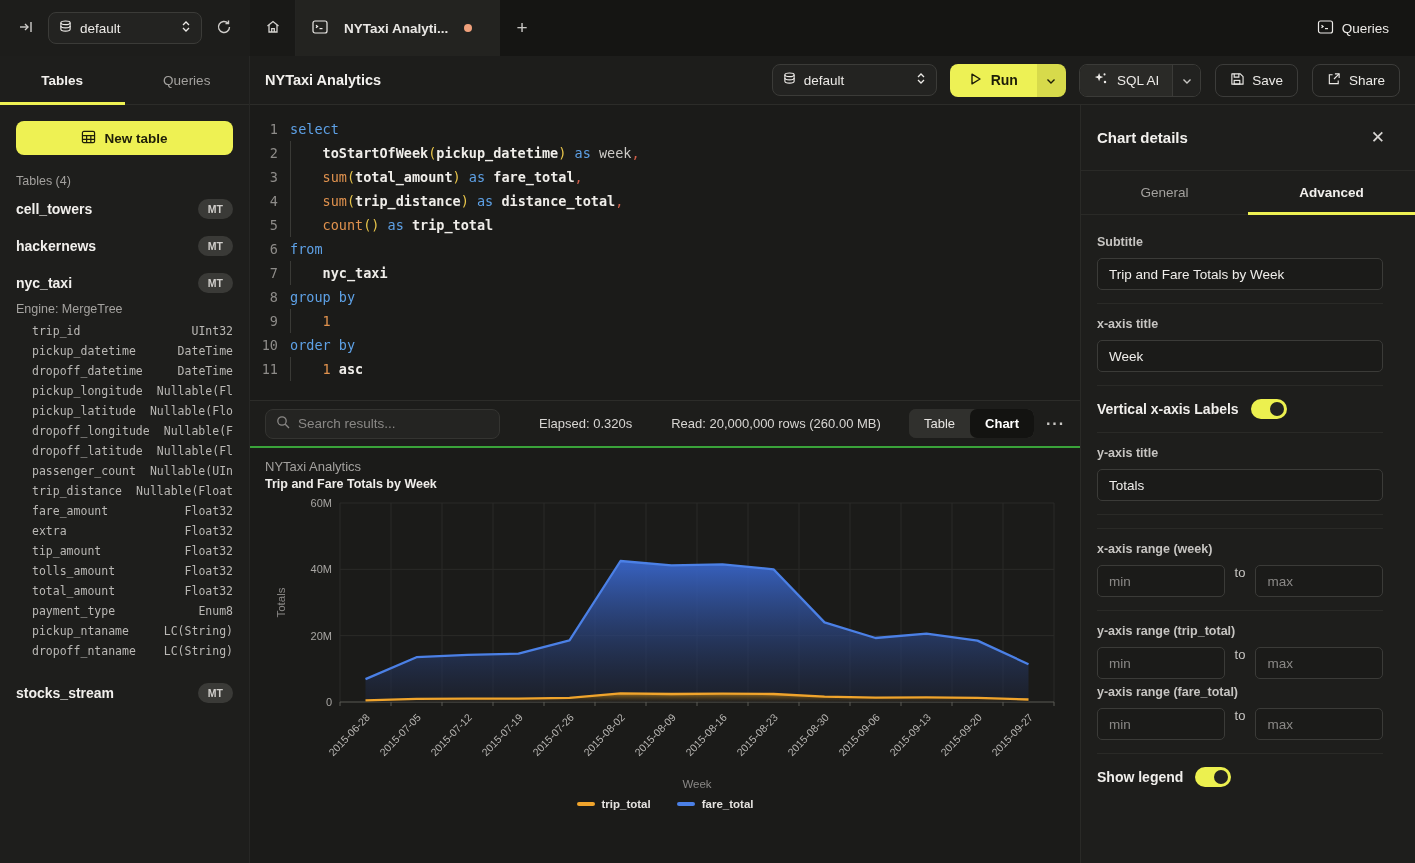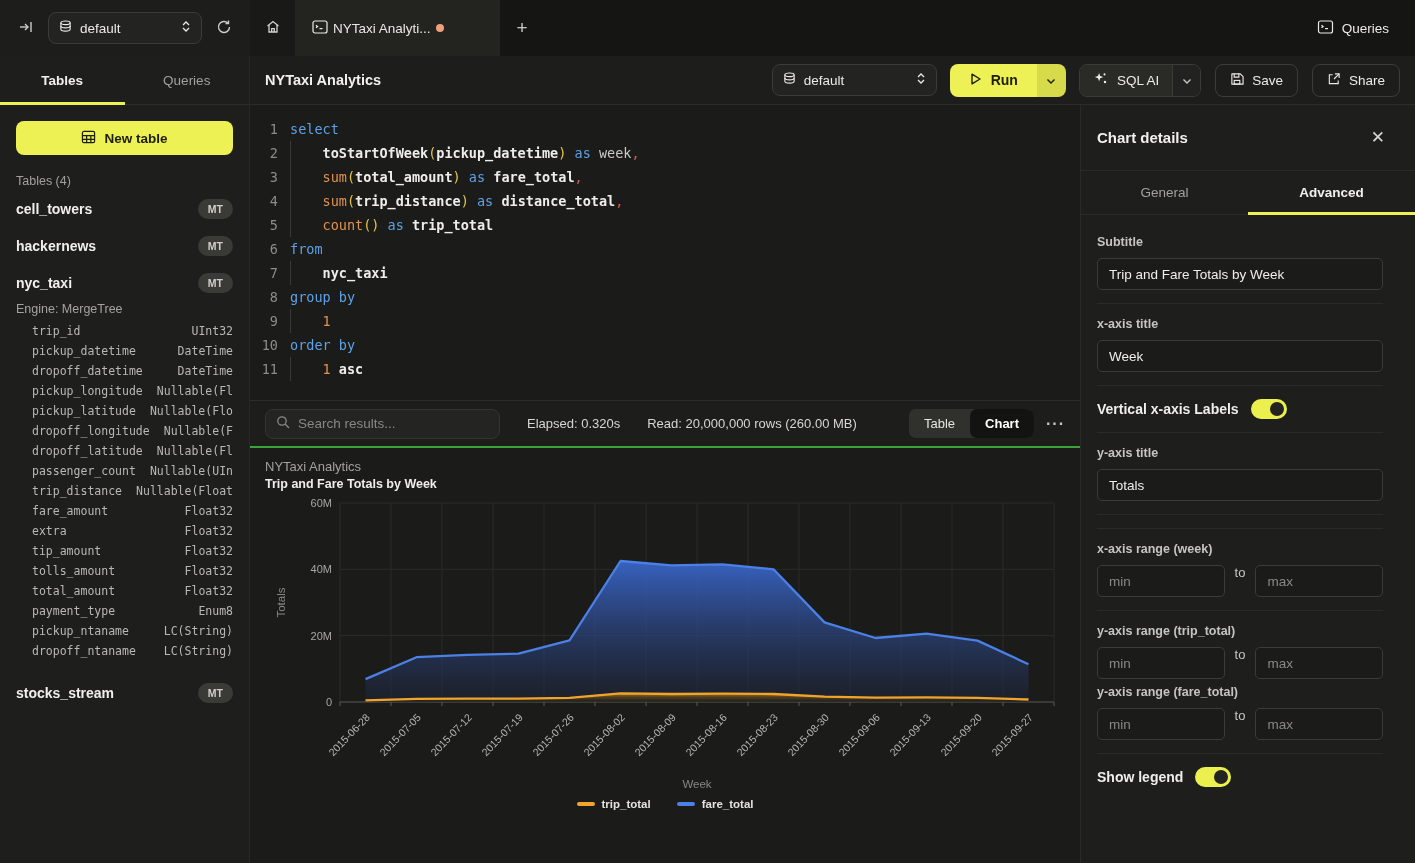--- a/index.html
+++ b/index.html
@@ -8,21 +8,21 @@
   .app { width:1415px; height:863px; background:#1b1b19; overflow:hidden; display:flex; flex-direction:column; font-size:13.5px; }
 
   
   .topbar { height:56px; display:flex; flex:none; background:#151513; }
   .topbar-left { width:250px; flex:none; background:#1d1d1b; display:flex; align-items:center; padding:0 14px; gap:10px; }
   .icon-btn { background:none; border:none; color:#cfcdca; display:flex; align-items:center; justify-content:center; cursor:pointer; padding:4px; }
   .db-select { flex:1; height:32px; border:1px solid #3b3b38; background:#232321; border-radius:8px; display:flex; align-items:center; gap:8px; padding:0 10px; color:#eceae7; cursor:pointer; }
   .db-select .grow { flex:1; text-align:left; }
   .tabstrip { flex:1; display:flex; align-items:stretch; }
   .home-tab { width:46px; display:flex; align-items:center; justify-content:center; color:#d5d3d0; border-right:1px solid #242422; cursor:pointer; background:#191917; }
-  .query-tab { width:204px; background:#232320; display:flex; align-items:center; gap:5px; padding:0 16px; cursor:pointer; }
+  .query-tab { width:204px; background:#232320; display:flex; align-items:center; gap:16px; padding:0 16px; cursor:pointer;font-weight:bold; }
   .query-tab .t { color:#e9e7e4; white-space:nowrap; overflow:hidden; }
   .dot { width:8px; height:8px; border-radius:50%; background:#efa07b; flex:none; }
   .plus-btn { width:44px; background:none; border:none; color:#c8c6c3; font-size:19px; cursor:pointer; }
   .topbar-right { display:flex; align-items:center; padding-right:26px; }
   .queries-btn { display:flex; align-items:center; gap:8px; background:none; border:none; color:#eceae7; font-size:13.5px; cursor:pointer; }
 
   
   .main { flex:1; display:flex; min-height:0; }
   .sidebar { width:250px; flex:none; background:#1e1e1c; display:flex; flex-direction:column; border-right:1px solid #272725; }
   .sidebar-tabs { height:49px; flex:none; display:flex; border-bottom:1px solid #2c2c29; }
@@ -71,21 +71,21 @@
   .tk-fn { color:#e0924e; }
   .tk-par { color:#e8c54a; }
   .tk-id { color:#efede9; font-weight:bold; }
   .tk-pl { color:#cbc9c5; }
   .tk-num { color:#e0924e; }
   .tk-cm { color:#d2604a; }
 
   
   .results-bar { height:46px; flex:none; border-top:1px solid #2c2c29; display:flex; align-items:center; padding:0 15px; background:#1d1d1b; }
   .results-bar .search-box { margin:0; width:235px; height:30px; background:#242422; }
-  .meta { font-size:13px; color:#d8d6d3; margin-left:27px; white-space:nowrap; }
+  .meta { font-size:13px; color:#d8d6d3; margin-left:39px; white-space:nowrap; }
   .view-toggle { margin-left:auto; display:flex; background:#30302d; border-radius:7px; overflow:hidden; }
   .seg { border:none; padding:7px 15px; font-size:13px; color:#e6e4e1; background:#30302d; cursor:pointer; }
   .seg.active { background:#131311; color:#ffffff; font-weight:bold; border-radius:7px; }
   .more-btn { background:none; border:none; color:#c8c6c3; font-size:16px; font-weight:bold; margin-left:12px; cursor:pointer; letter-spacing:1px; }
   .green-line { height:2px; flex:none; background:#3aa33a; }
 
   
   .chart-panel { flex:1; background:#1b1b19; padding:11px 0 0 15px; overflow:hidden; }
   .chart-title { font-size:13px; color:#a3a19e; }
   .chart-subtitle { font-size:12.5px; font-weight:bold; color:#efedea; margin-top:3px; }

